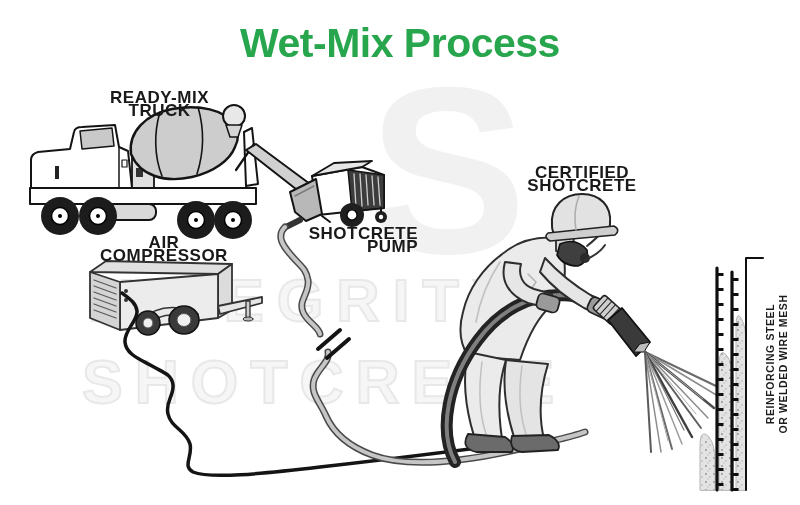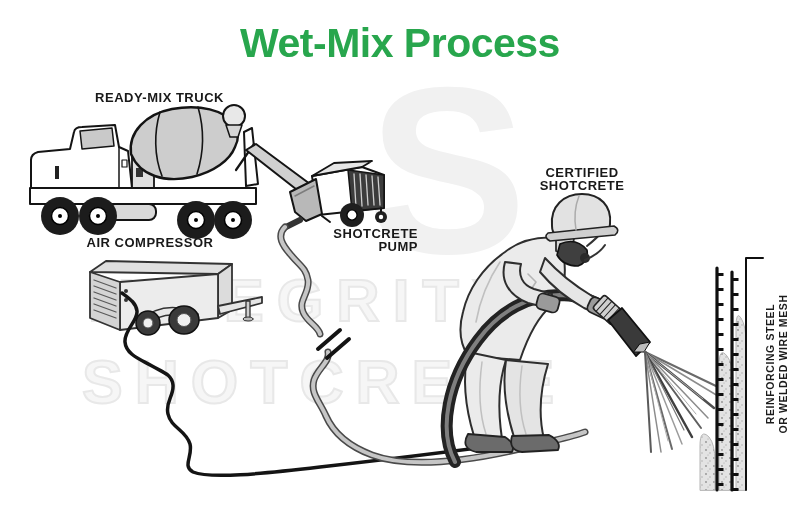--- a/index.html
+++ b/index.html
@@ -8,24 +8,24 @@
   .title{position:absolute;top:20px;left:0;width:800px;text-align:center;
          font-size:41px;font-weight:700;letter-spacing:-0.5px;color:#28a64d;}
   
   .wm{position:absolute;font-weight:700;color:#f6f6f6;-webkit-text-stroke:2px #e8e8e8;
       white-space:nowrap;user-select:none;}
   .wm-mono{top:52px;left:368px;font-size:238px;line-height:1;color:#f1f1f1;
            -webkit-text-stroke:0;}
   .wm-row1{top:266px;left:88px;font-size:60px;letter-spacing:13px;}
   .wm-row2{top:347px;left:82px;font-size:61px;letter-spacing:12px;}
   svg.art{position:absolute;top:0;left:0;}
-  .lbl{position:absolute;font-size:13px;font-weight:700;letter-spacing:0.5px;
+  .lbl{position:absolute;font-size:17px;font-weight:700;letter-spacing:0.5px;
        color:#191919;text-align:center;line-height:13px;}
   .lbl-truck{top:91px;left:92px;width:135px;}
-  .lbl-comp{top:236px;left:80px;width:140px;}
+  .lbl-comp{top:236px;left:94px;width:140px;}
   .lbl-pump{top:227px;left:298px;width:120px;text-align:right;}
   .lbl-nozz{top:166px;left:526px;width:112px;}
   .lbl-wall{position:absolute;top:470px;left:764px;width:212px;
             transform:rotate(-90deg);transform-origin:0 0;
             font-size:10.5px;font-weight:700;letter-spacing:0.6px;line-height:12.5px;
             color:#1c1c1c;text-align:center;white-space:nowrap;}
 </style>
 </head>
 <body>
 

